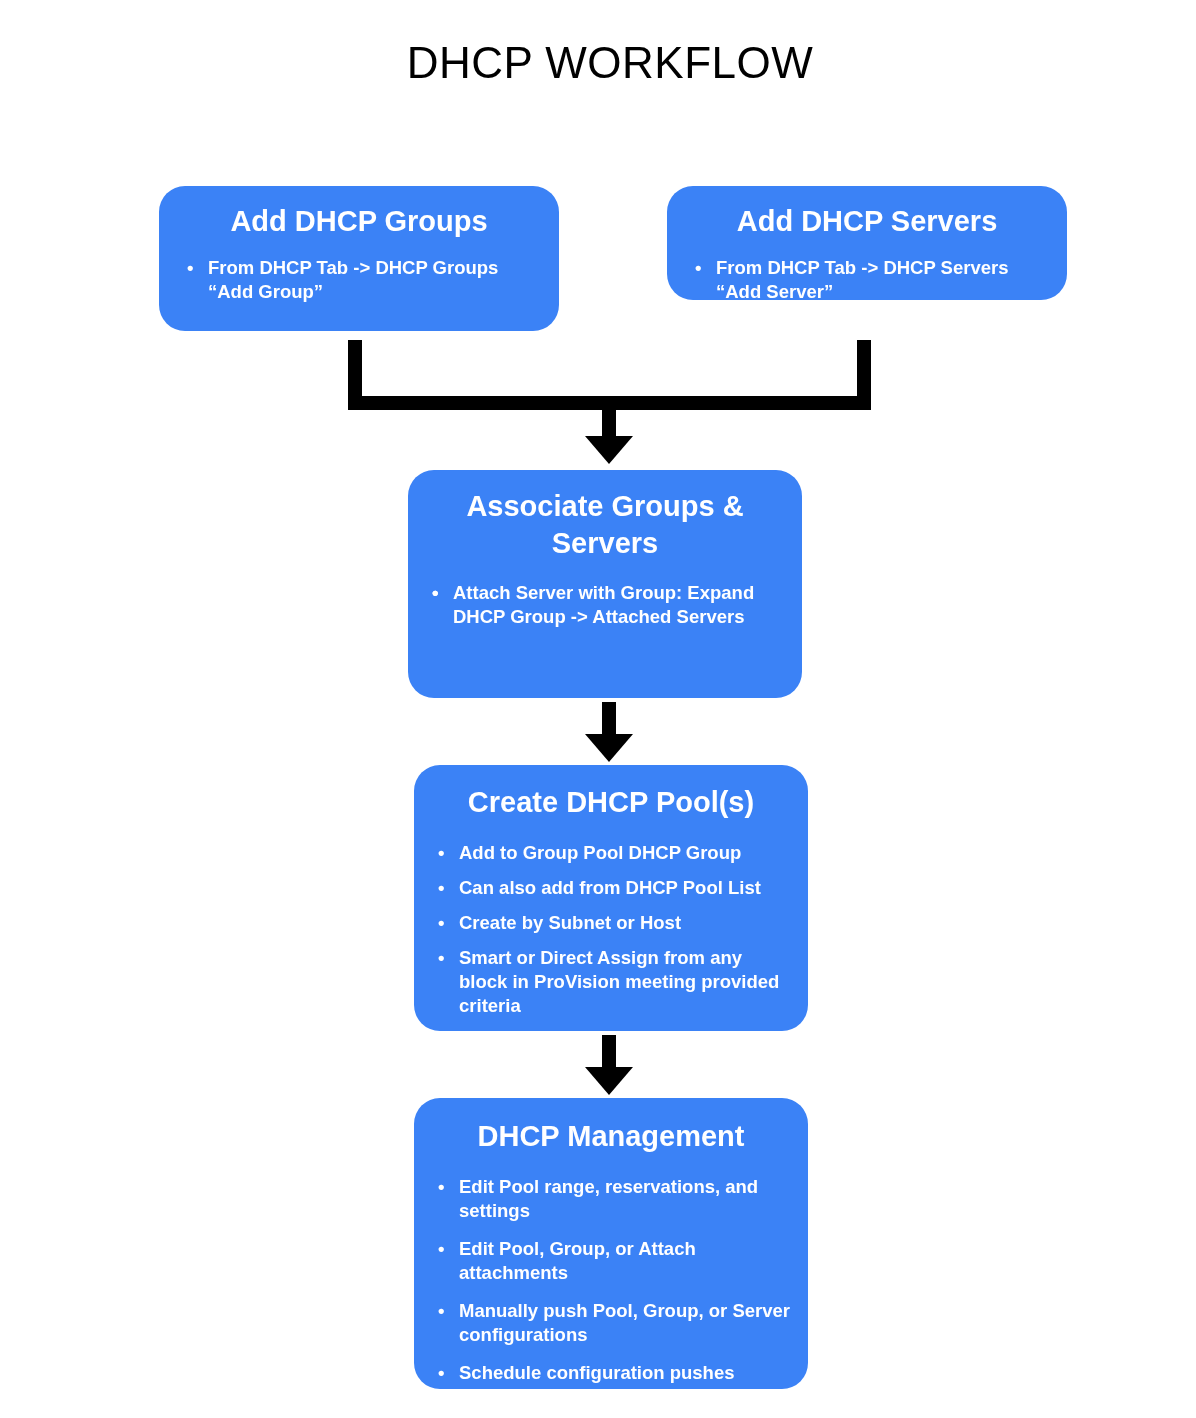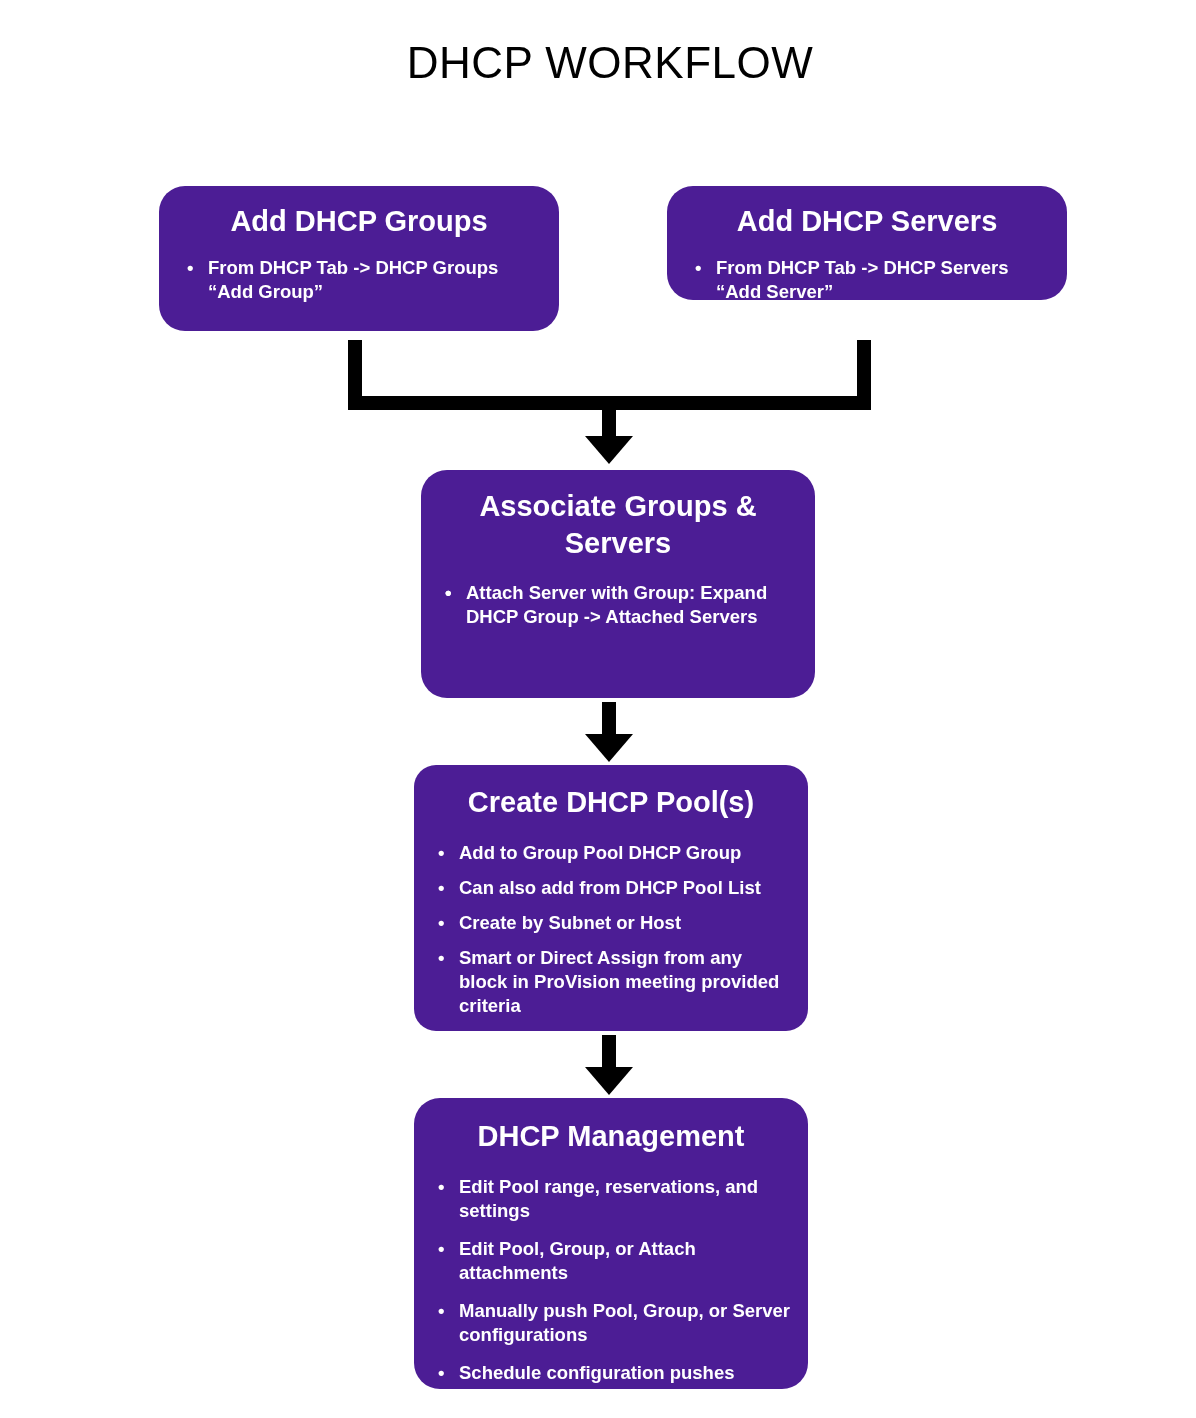--- a/index.html
+++ b/index.html
@@ -30,21 +30,21 @@
     font-weight: 400;
     letter-spacing: 0.5px;
     color: #000000;
     font-family: "Liberation Sans", sans-serif;
   }
 
   
   .flow-box {
     position: absolute;
     box-sizing: border-box;
-    background: #4c1d95;
+    background: #3b82f6;
     border-radius: 26px;
     color: #ffffff;
     padding: 0;
   }
   .box-title {
     text-align: center;
     font-weight: bold;
     font-size: 29px;
     line-height: 1.26;
     color: #ffffff;
@@ -70,22 +70,22 @@
     left: 4px;
     top: 0;
     font-size: 18.5px;
     line-height: 1.30;
     color: #ffffff;
   }
 
   
   #box-add-groups  { left: 147px; top: 186px;  width: 400px;  height: 145px; }
   #box-add-servers { left: 655px; top: 186px;  width: 400px;  height: 114px; }
-  #box-associate   { left: 409px; top: 470px;  width: 394px;  height: 228px; }
-  #box-create-pool { left: 402px; top: 765px;  width: 394px;  height: 266px; border-radius: 22px; }
+  #box-associate   { left: 396px; top: 470px;  width: 394px;  height: 228px; }
+  #box-create-pool { left: 402px; top: 765px;  width: 394px;  height: 266px; }
   #box-management  { left: 402px; top: 1098px; width: 394px;  height: 291px; }
 
   #box-add-groups  .box-title,
   #box-add-servers .box-title { padding-top: 17px; }
   #box-add-groups  .bullets,
   #box-add-servers .bullets   { margin-top: 16px; padding-left: 24px; padding-right: 18px; }
 
   #box-associate .box-title   { padding-top: 18px; }
   #box-associate .bullets     { margin-top: 20px; padding-left: 20px; padding-right: 16px; }
   #box-associate .bullet      { margin-bottom: 15px; }

